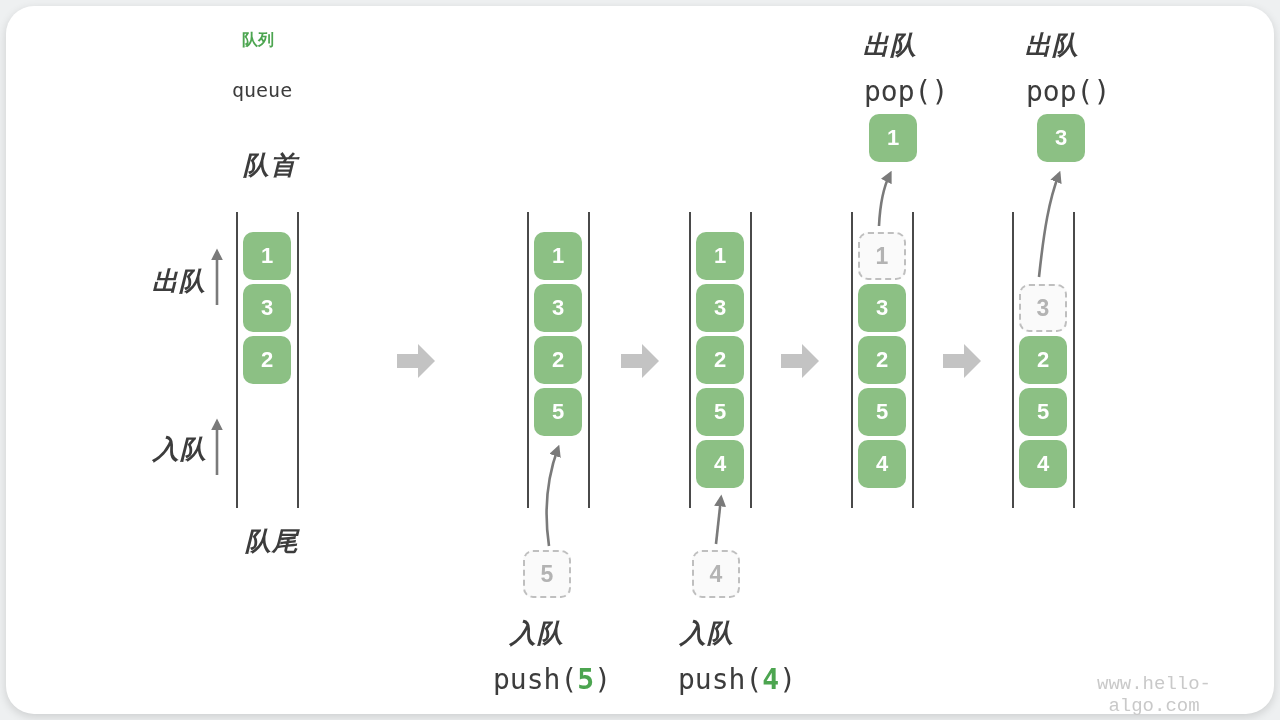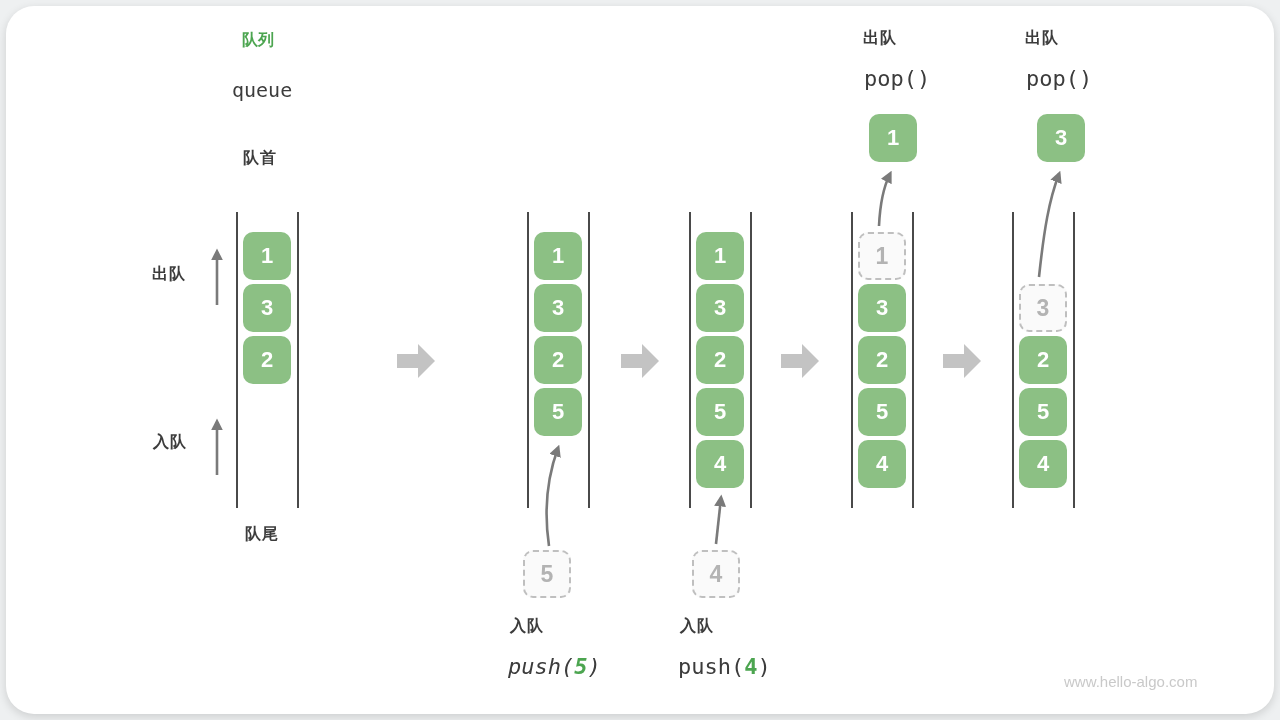--- a/index.html
+++ b/index.html
@@ -17,25 +17,25 @@
   #stage { position:absolute; inset:0; }
 
   #title-zh { position:absolute; left:242px; top:30px; font-size:16px; font-weight:700; color:var(--accent-green); }
   #title-en { position:absolute; left:232px; top:70px; font-size:20px; color:var(--text-dark); font-family:"DejaVu Sans Mono", monospace;margin-top:8px; }
   #label-front   { left:243px; top:148px; }
   #label-rear    { left:245px; top:524px; }
   #label-dequeue { left:152px; top:264px; }
   #label-enqueue { left:153px; top:432px; }
   .zh {
     position:absolute; color:var(--text-dark);
-    font-weight:700; font-size:16px; letter-spacing:1px; white-space:nowrap;
+    font-weight:700; font-size:26px; letter-spacing:1px; white-space:nowrap;font-style:italic;
   }
   .code {
     position:absolute; color:var(--text-dark);
-    font-family:"DejaVu Sans Mono", monospace; font-size:22px; white-space:nowrap;
+    font-family:"DejaVu Sans Mono", monospace; font-size:28px; white-space:nowrap;margin-top:9px;
   }
   .code .arg { color:var(--accent-green); font-weight:bold; }
 
   .wall { position:absolute; width:1.5px; background:var(--wall); }
 
   .cell {
     position:absolute; width:48px; height:48px; box-sizing:border-box;
     border-radius:10px; display:flex; align-items:center; justify-content:center;
     font-size:22px; font-weight:700;
   }
@@ -43,22 +43,22 @@
   .cell.dashed {
     border:2.5px dashed var(--dashed-border); background:#fafafa;
     color:var(--dashed-text); font-weight:600; font-size:23px;
   }
 
   #arrow-layer { position:absolute; inset:0; width:1280px; height:720px; pointer-events:none; }
   .flow-arrow { fill:none; stroke:var(--arrow-gray); stroke-width:2.6px; }
   .big-arrow  { fill:var(--big-arrow-gray); }
 
   #watermark {
-    position:absolute; left:1064px; top:673px; width:180px; text-align:left;
-    font-family:Liberation Sans, sans-serif; font-size:15px; color:var(--watermark-gray);
+    position:absolute; left:1064px; top:673px; width:180px; text-align:center;
+    font-family:Liberation Mono, monospace; font-size:19px; color:var(--watermark-gray);
   }
 </style>
 </head>
 <body>
 
 <div id="card"></div>
 <div id="stage">
 
   <div id="title-zh">队列</div>
   <div id="title-en">queue</div>
@@ -93,21 +93,21 @@
     <div class="cell solid" style="left: 243px; top: 284px;">3</div>
     <div class="cell solid" style="left: 243px; top: 336px;">2</div>
     <div class="wall" style="left: 527px; top: 212px; height: 296px;"></div>
     <div class="wall" style="left: 588px; top: 212px; height: 296px;"></div>
     <div class="cell solid" style="left: 534px; top: 232px;">1</div>
     <div class="cell solid" style="left: 534px; top: 284px;">3</div>
     <div class="cell solid" style="left: 534px; top: 336px;">2</div>
     <div class="cell solid" style="left: 534px; top: 388px;">5</div>
     <div class="cell dashed" style="left: 523px; top: 550px;">5</div>
     <div class="zh" style="left: 510px; top: 616px;">入队</div>
-    <div class="code" style="left: 508px; top: 654px; font-style: italic;"><span>push(</span><span class="arg">5</span><span>)</span></div>
+    <div class="code" style="left: 493px; top: 654px;"><span>push(</span><span class="arg">5</span><span>)</span></div>
     <div class="wall" style="left: 689px; top: 212px; height: 296px;"></div>
     <div class="wall" style="left: 750px; top: 212px; height: 296px;"></div>
     <div class="cell solid" style="left: 696px; top: 232px;">1</div>
     <div class="cell solid" style="left: 696px; top: 284px;">3</div>
     <div class="cell solid" style="left: 696px; top: 336px;">2</div>
     <div class="cell solid" style="left: 696px; top: 388px;">5</div>
     <div class="cell solid" style="left: 696px; top: 440px;">4</div>
     <div class="cell dashed" style="left: 692px; top: 550px;">4</div>
     <div class="zh" style="left: 680px; top: 616px;">入队</div>
     <div class="code" style="left: 678px; top: 654px;"><span>push(</span><span class="arg">4</span><span>)</span></div>

